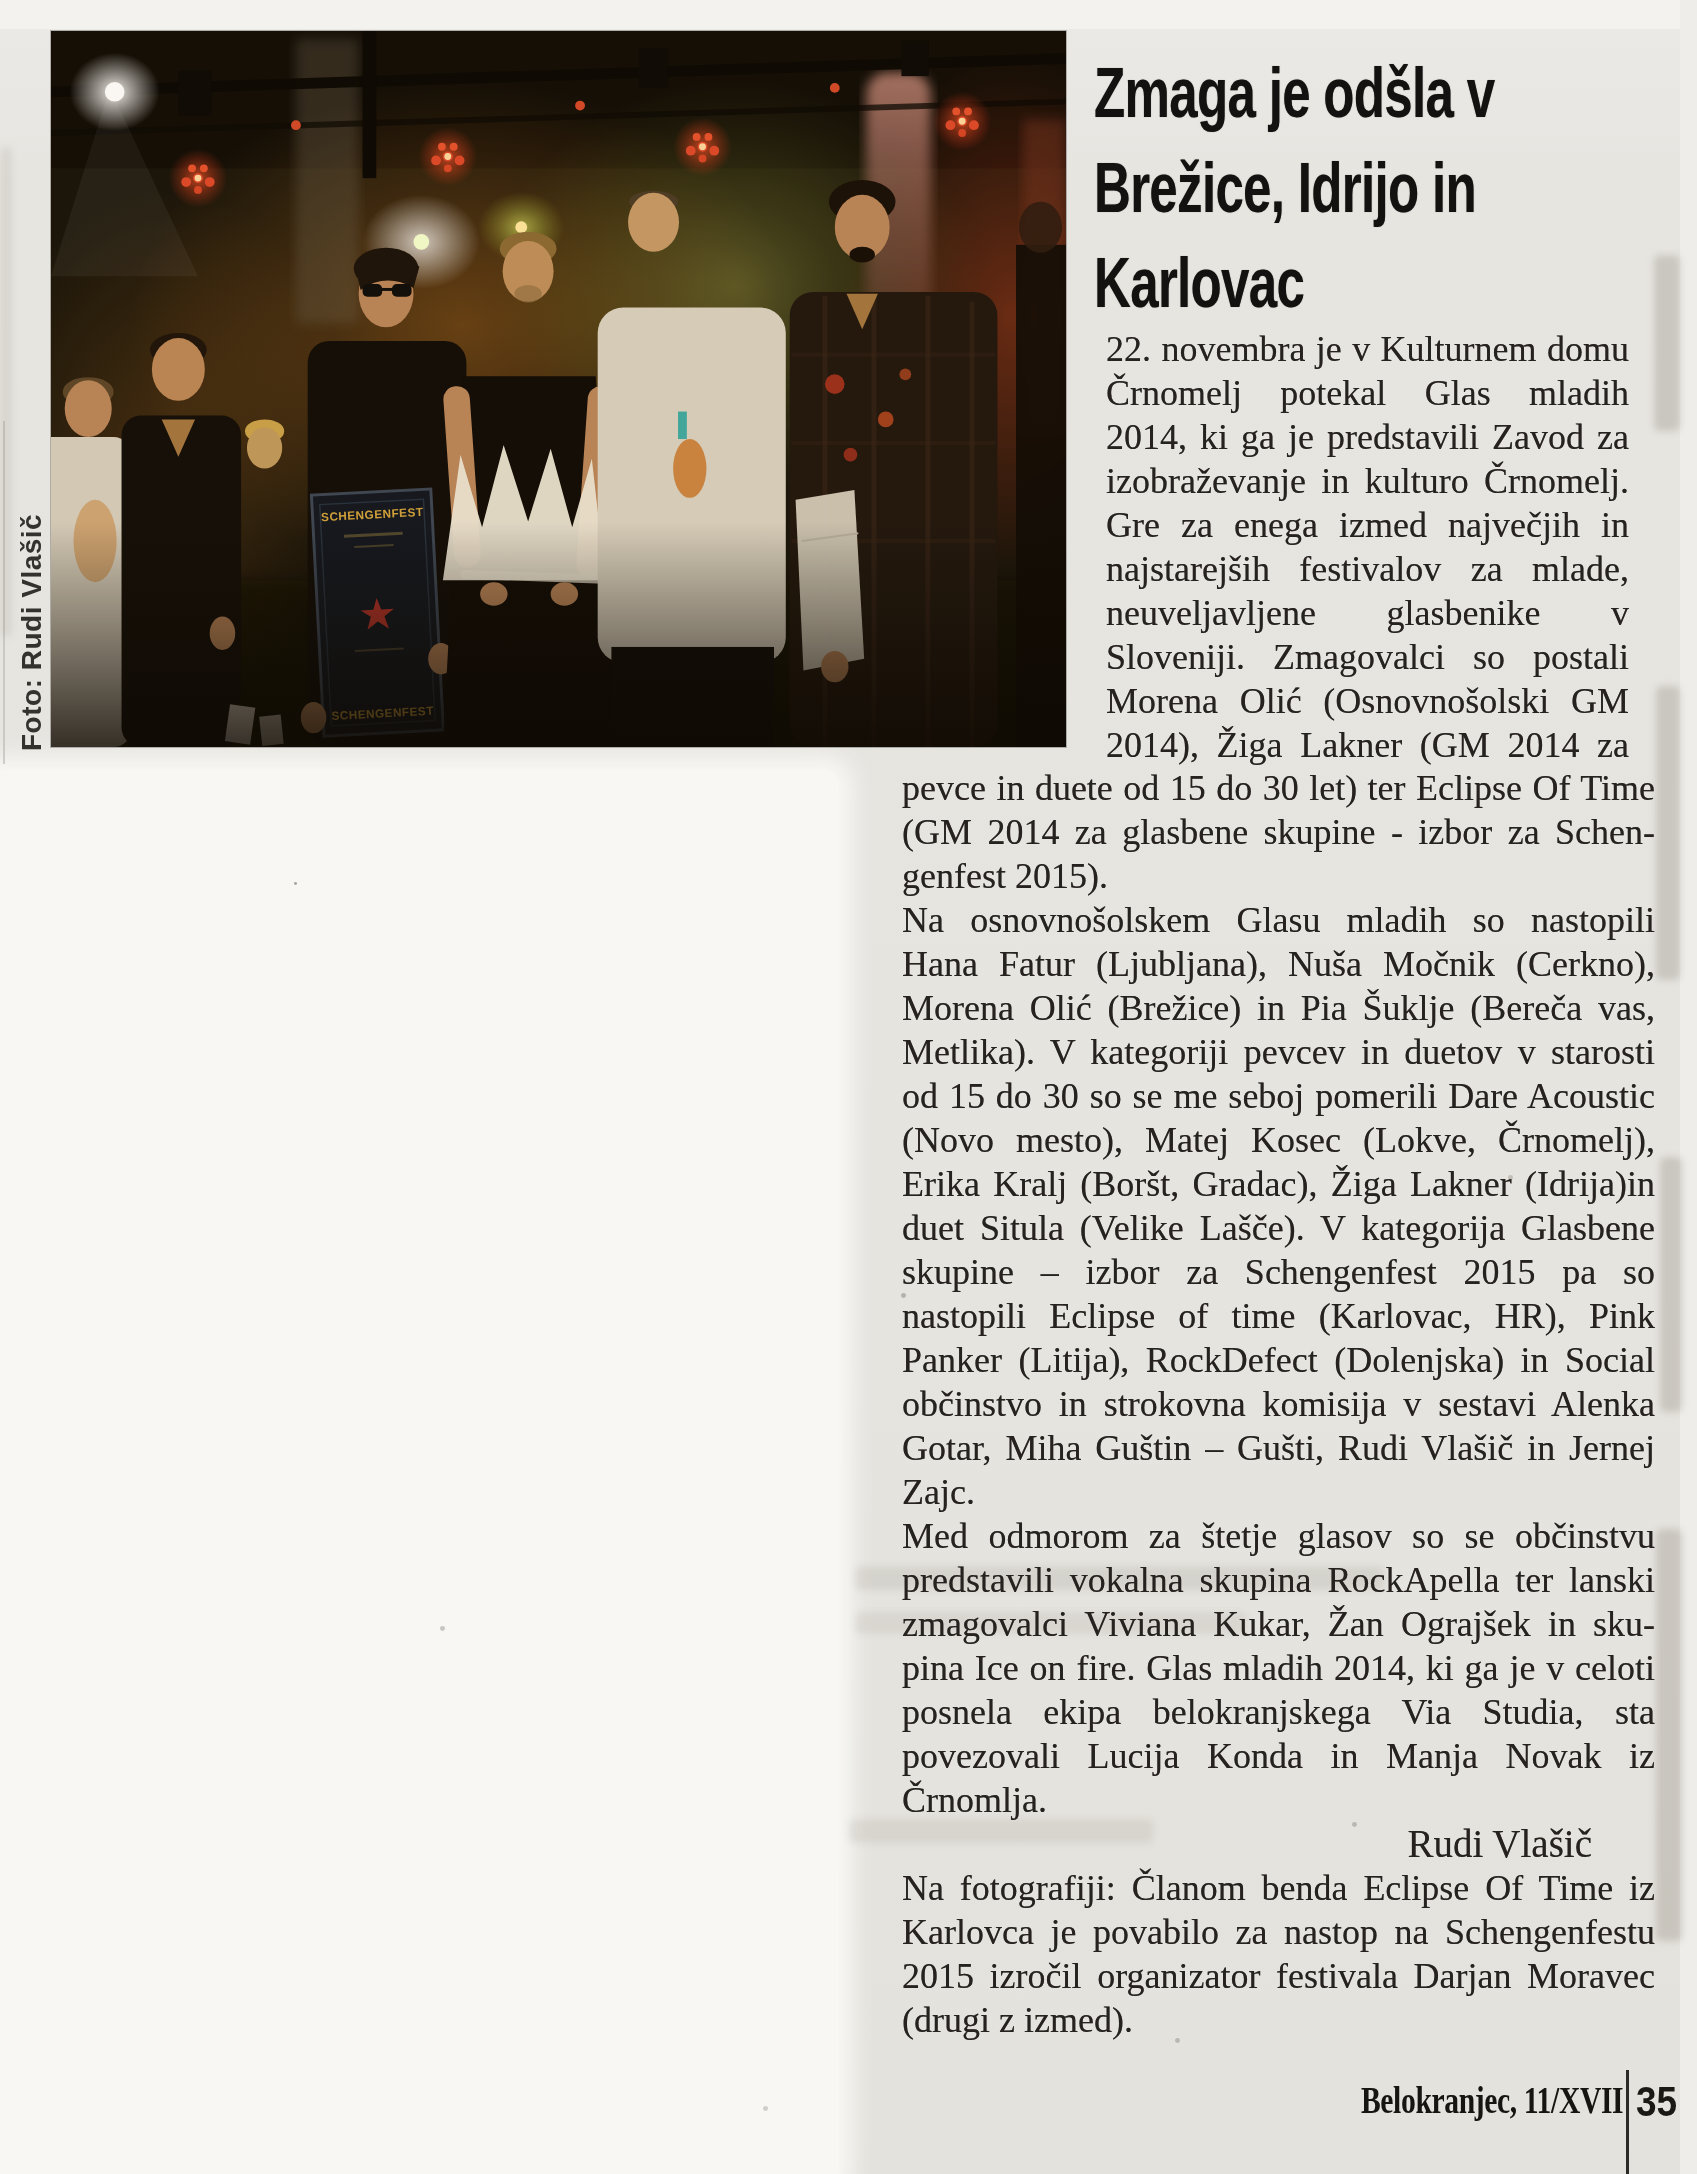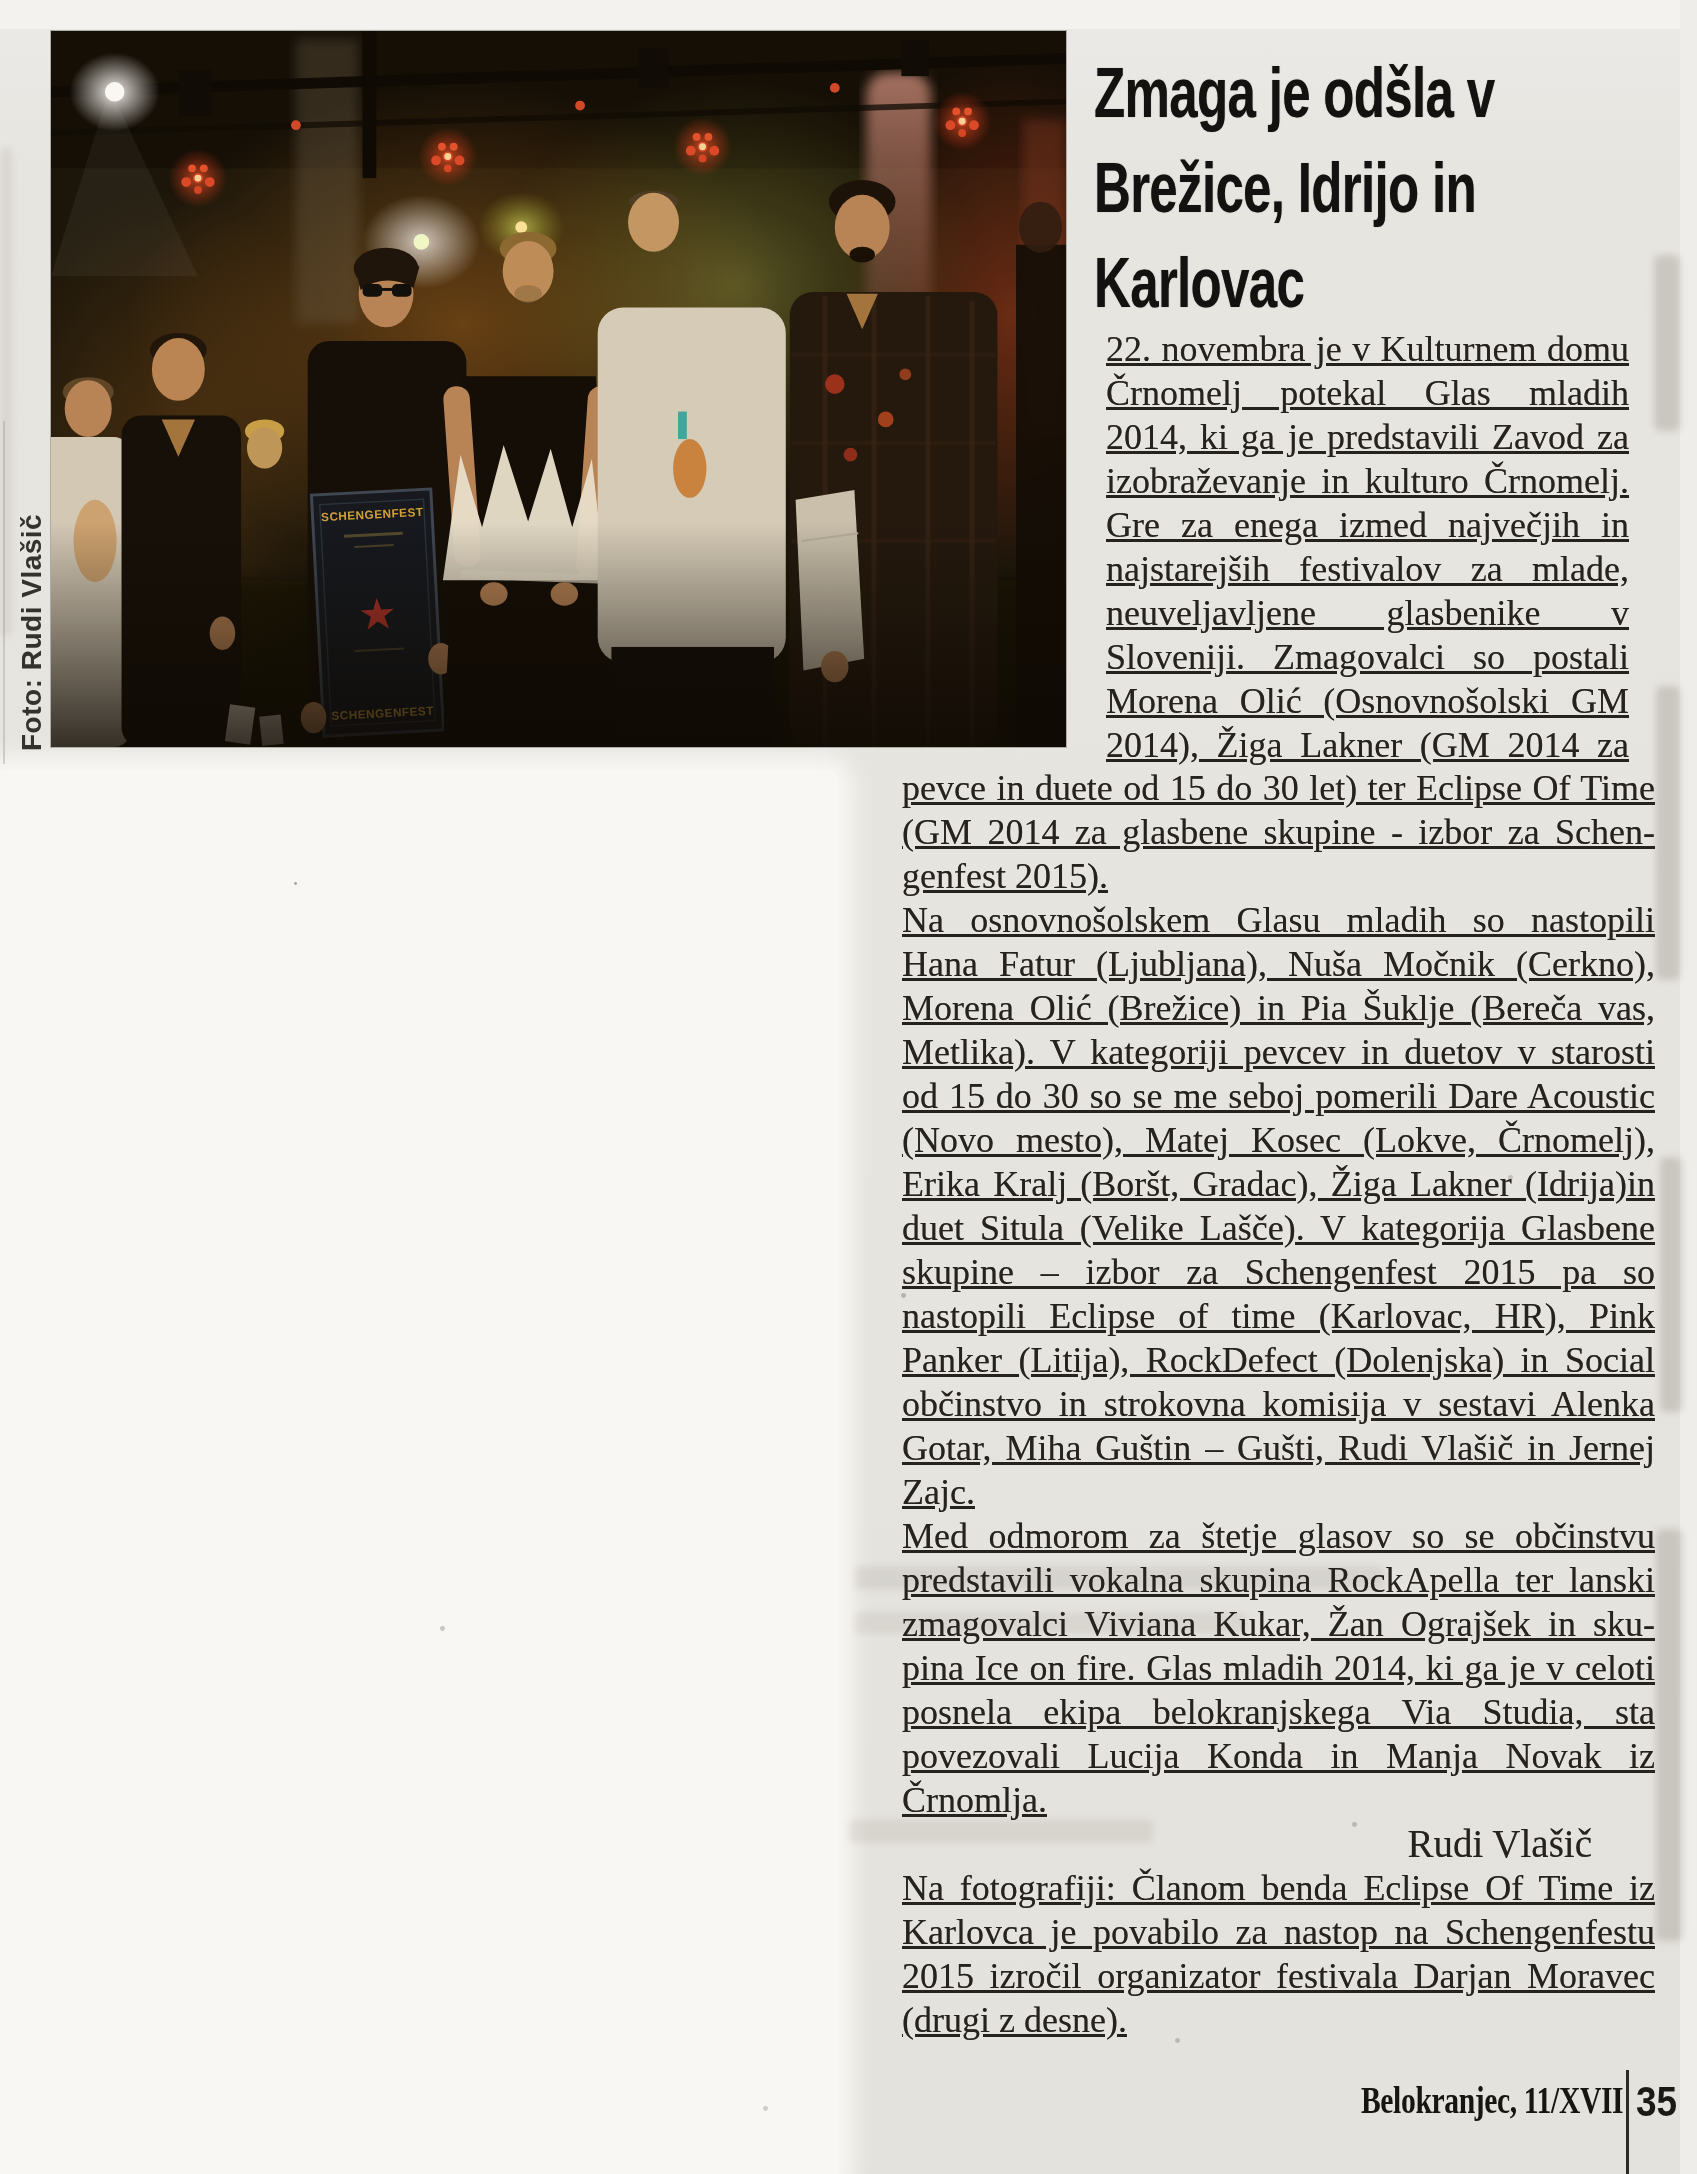--- a/index.html
+++ b/index.html
@@ -20,21 +20,21 @@
         font-family:"Liberation Sans",sans-serif;font-size:28px;font-weight:600;color:#33322e;
         letter-spacing:0.5px;white-space:nowrap;}
 
   .headline{position:absolute;left:1094px;top:45px;width:745px;margin:0;
         font-family:"Liberation Sans",sans-serif;font-weight:700;font-size:71px;line-height:95px;
         color:#141210;letter-spacing:-1px;transform:scaleX(.72);transform-origin:left top;
         text-shadow:0 0 1px rgba(20,18,16,.55);}
 
   .bl{font-size:36px;line-height:44px;color:#262220;text-shadow:0 0 0.6px rgba(45,40,35,.55);
       white-space:nowrap;}
-  .jl{text-align:justify;text-align-last:justify;white-space:normal;text-decoration:underline;}
+  .jl{text-align:justify;text-align-last:justify;white-space:normal;}
   .jl.flush{text-align-last:left;}
 
   .col1{position:absolute;left:1106px;top:327px;width:523px;}
   .col2{position:absolute;left:878px;top:766px;width:753px;margin-left:24px;}
   .byline{font-size:39px;line-height:44px;color:#262220;text-align:right;padding-right:63px;
       text-shadow:0 0 0.6px rgba(45,40,35,.55);}
 
   .footer-pub{position:absolute;left:1035px;top:2078px;width:588px;text-align:right;
       font-family:Liberation Serif, serif;font-size:38px;font-weight:700;color:#171511;
       letter-spacing:-0.5px;}
@@ -287,21 +287,21 @@
         <div class="bl jl">pina Ice on fire. Glas mladih 2014, ki ga je v celoti</div>
         <div class="bl jl">posnela ekipa belokranjskega Via Studia, sta</div>
         <div class="bl jl">povezovali Lucija Konda in Manja Novak iz</div>
         <div class="bl jl flush">Črnomlja.</div>
       </div>
     <div class="byline">Rudi Vlašič</div>
     <div>
         <div class="bl jl">Na fotografiji: Članom benda Eclipse Of Time iz</div>
         <div class="bl jl">Karlovca je povabilo za nastop na Schengenfestu</div>
         <div class="bl jl">2015 izročil organizator festivala Darjan Moravec</div>
-        <div class="bl jl flush">(drugi z desne).</div>
+        <div class="bl jl flush">(drugi z izmed).</div>
       </div>
   </div>
 
   <div class="footer-pub">
     <span>Belokranjec, 11/XVII</span>
   </div>
   <div class="footer-divider"></div>
   <div class="footer-page">35</div>
 
 </div>

